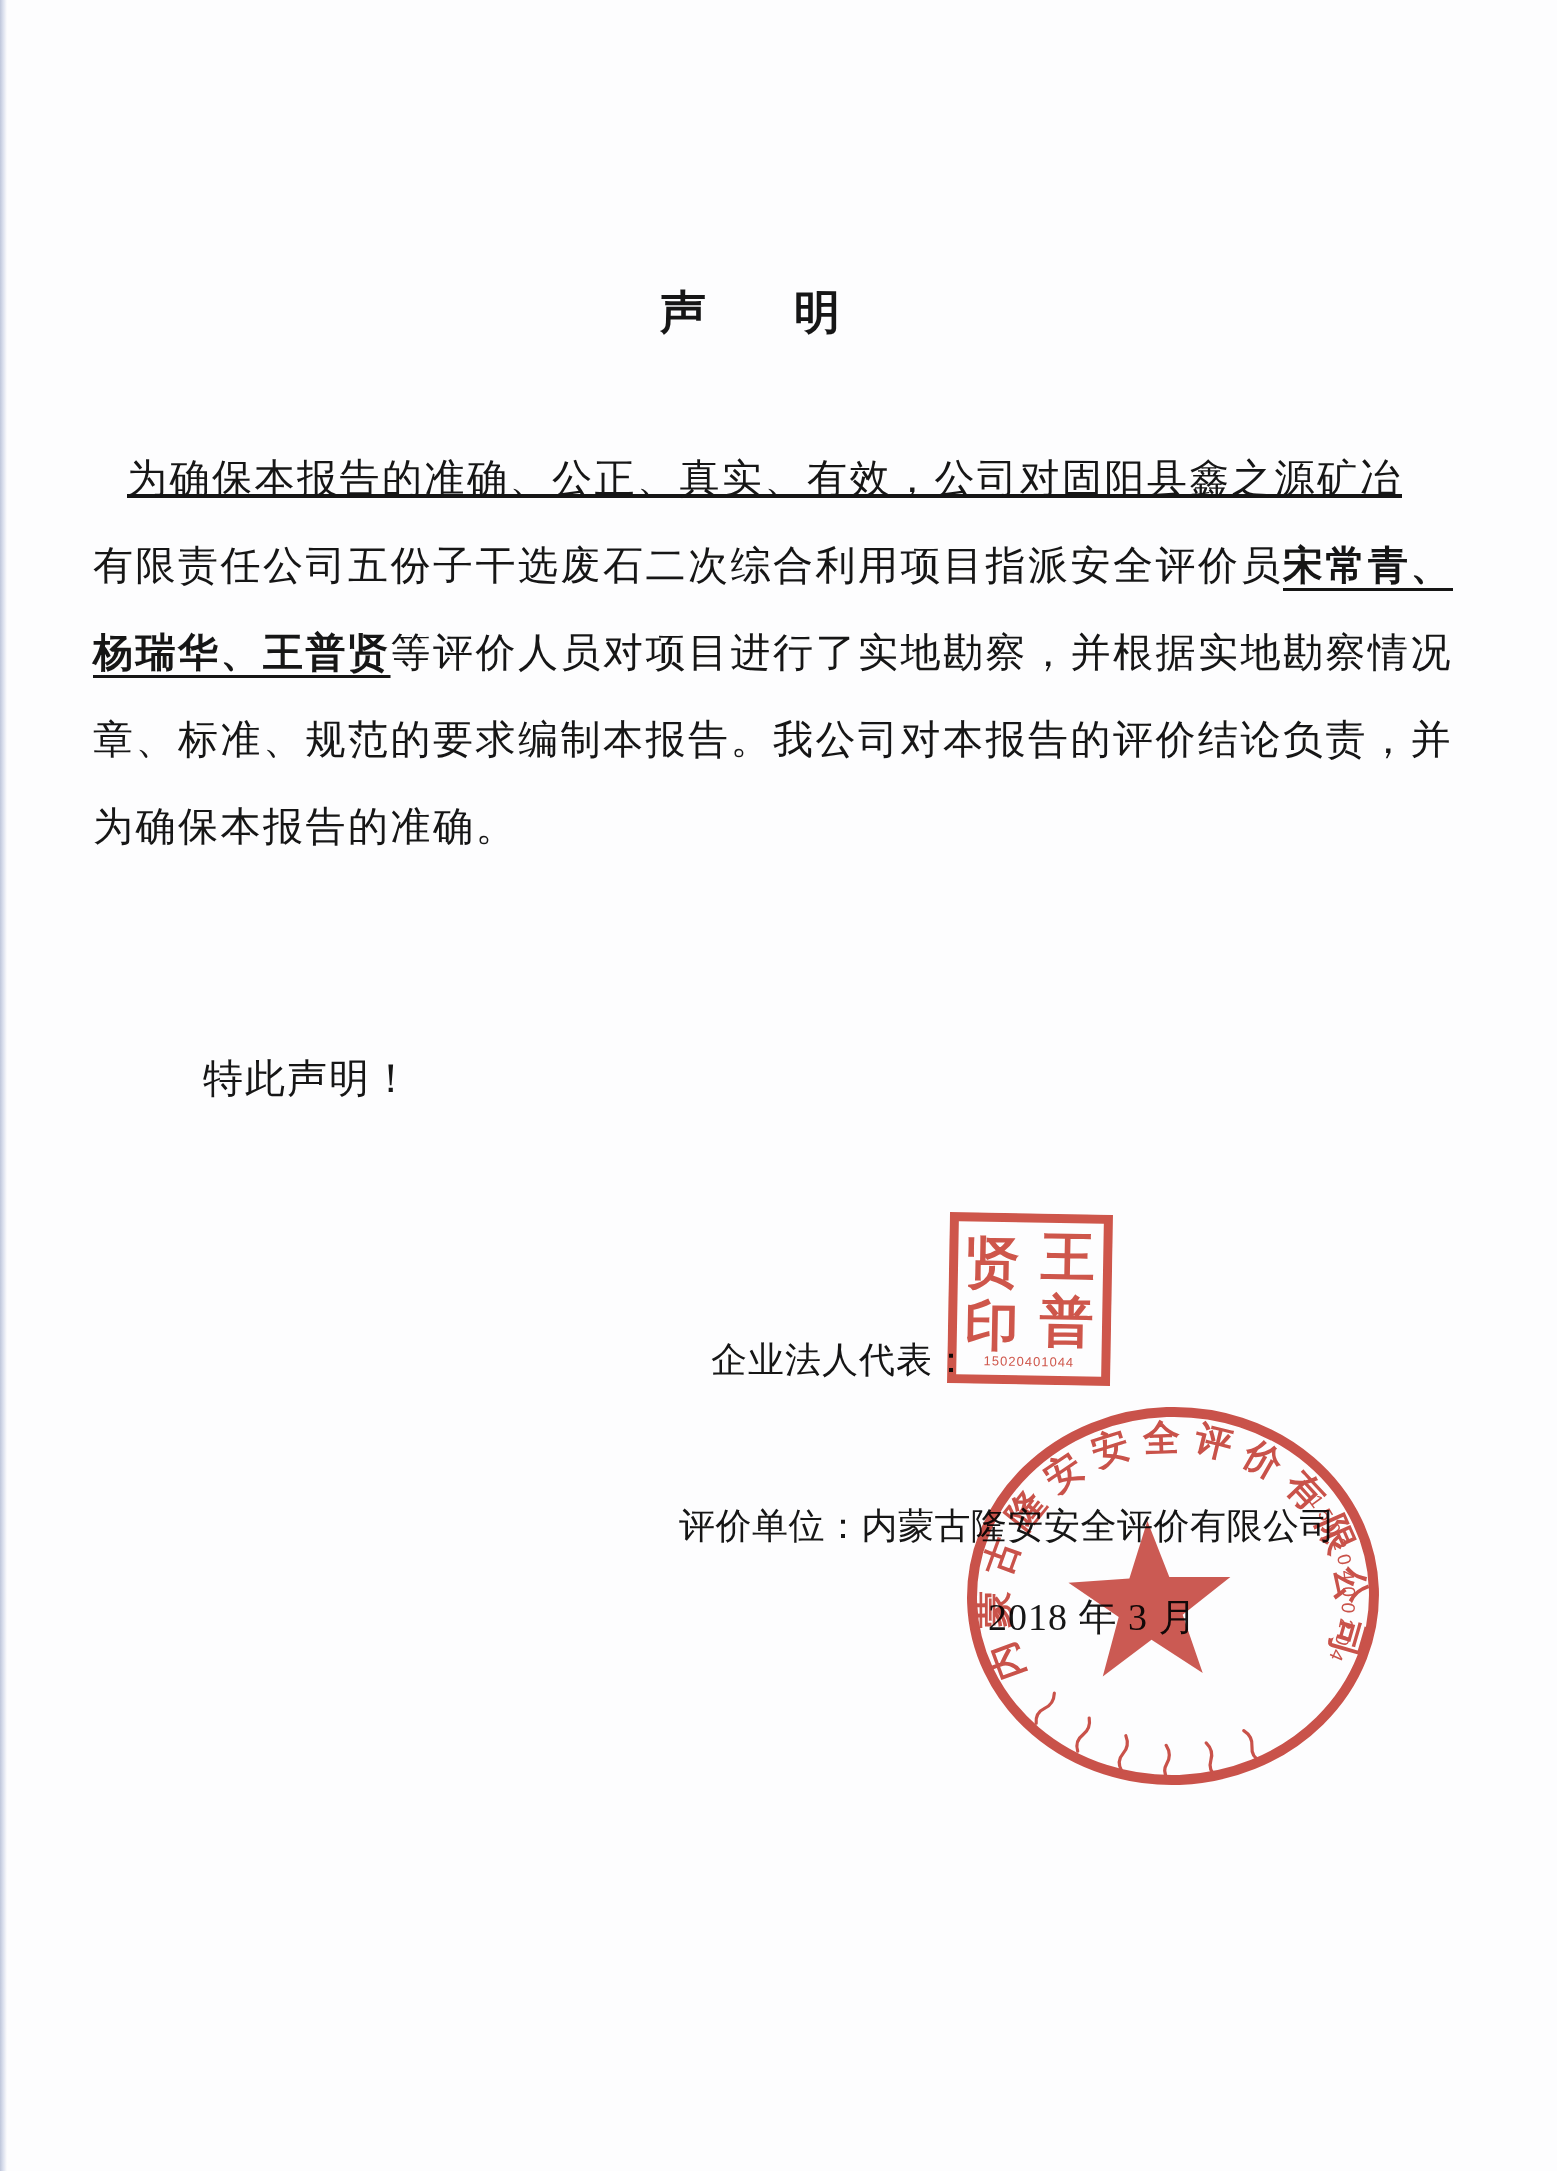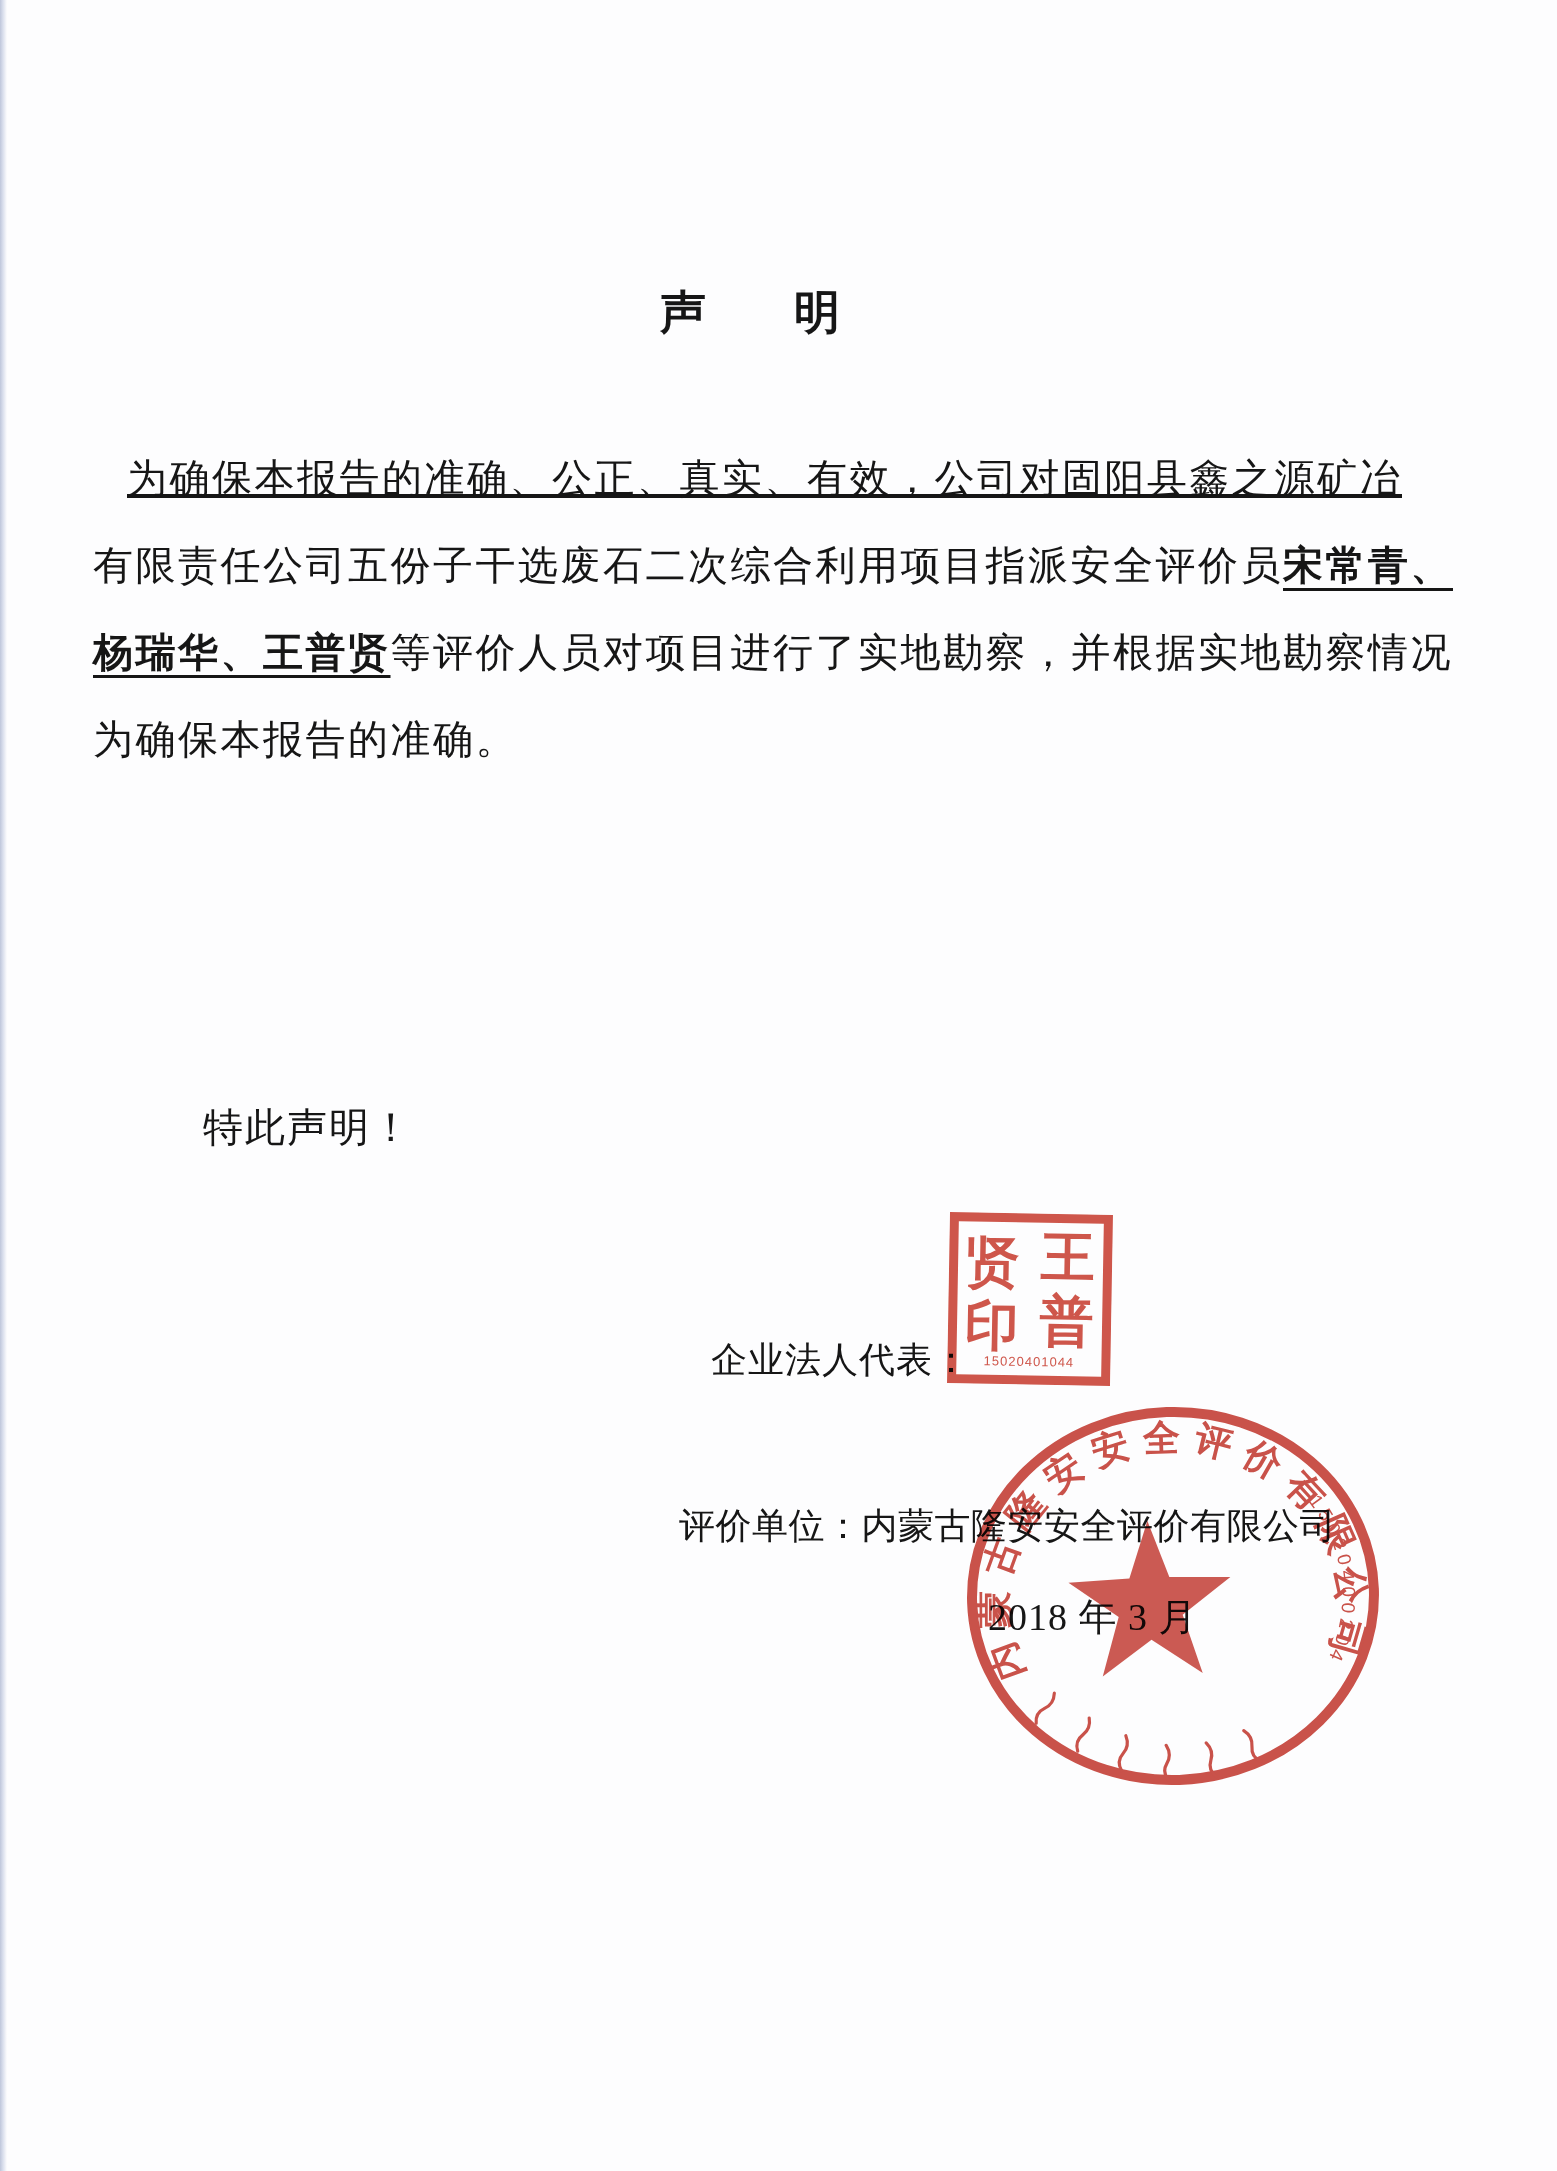--- a/index.html
+++ b/index.html
@@ -24,21 +24,21 @@
   }
   .para{
     position:absolute;left:93px;top:435px;width:1380px;
     font-size:40px;line-height:87px;letter-spacing:2.5px;
     white-space:nowrap;
   }
   .para .line{height:87px;}
   .para .indent{padding-left:34px;text-decoration:underline;}
   .name-mark{font-weight:bold;text-decoration:underline;text-underline-offset:9px;text-decoration-thickness:2.5px;}
   .closing{
-    position:absolute;left:203px;top:1100px;
+    position:absolute;left:203px;top:1051px;
     font-size:40px;letter-spacing:2px;white-space:nowrap;
   }
   .sig-label-rep{
     position:absolute;left:675px;top:1336px;
     font-size:36px;letter-spacing:1px;white-space:nowrap;margin-left:36px;
   }
   .sig-line-unit{
     position:absolute;left:679px;top:1502px;
     font-size:36px;letter-spacing:0.5px;white-space:nowrap;
   }
@@ -64,20 +64,23 @@
 
   <div class="para">
     <div class="line indent">
       <span>为确保本报告的准确、公正、真实、有效，公司对固阳县鑫之源矿冶</span>
     </div>
     <div class="line">
       <span>有限责任公司五份子干选废石二次综合利用项目指派安全评价员</span><span class="name-mark">宋常青、</span>
     </div>
     <div class="line">
       <span class="name-mark">杨瑞华、王普贤</span><span>等评价人员对项目进行了实地勘察，并根据实地勘察情况</span>
+    </div>
+    <div class="line">
+      <span>章、标准、规范的要求编制本报告。我公司对本报告的评价结论负责，并</span>
     </div>
     <div class="line">
       <span>为确保本报告的准确。</span>
     </div>
   </div>
 
   <div class="closing">特此声明！</div>
 
   <div class="sig-label-rep">企业法人代表：</div>
   <div class="sig-line-unit">评价单位：内蒙古隆安安全评价有限公司</div>

